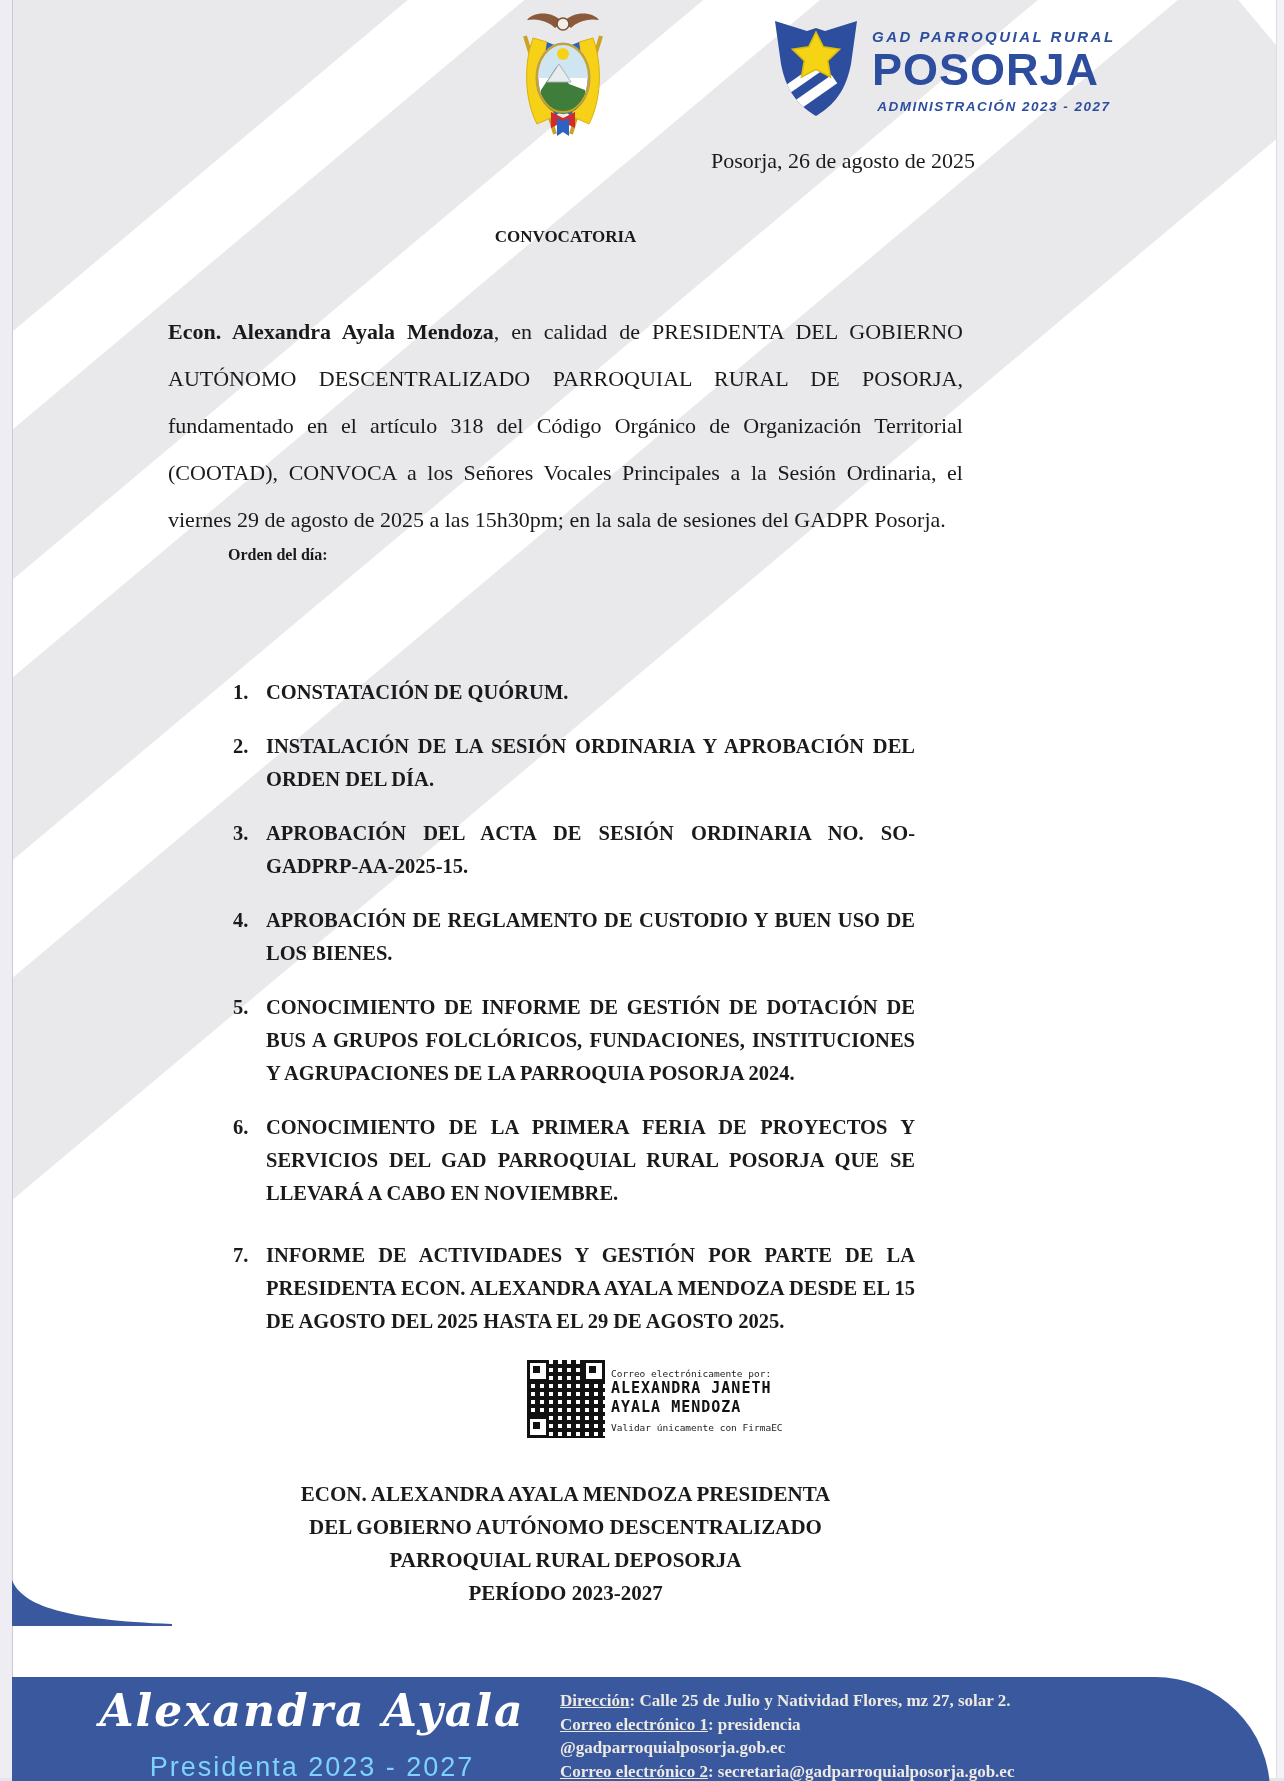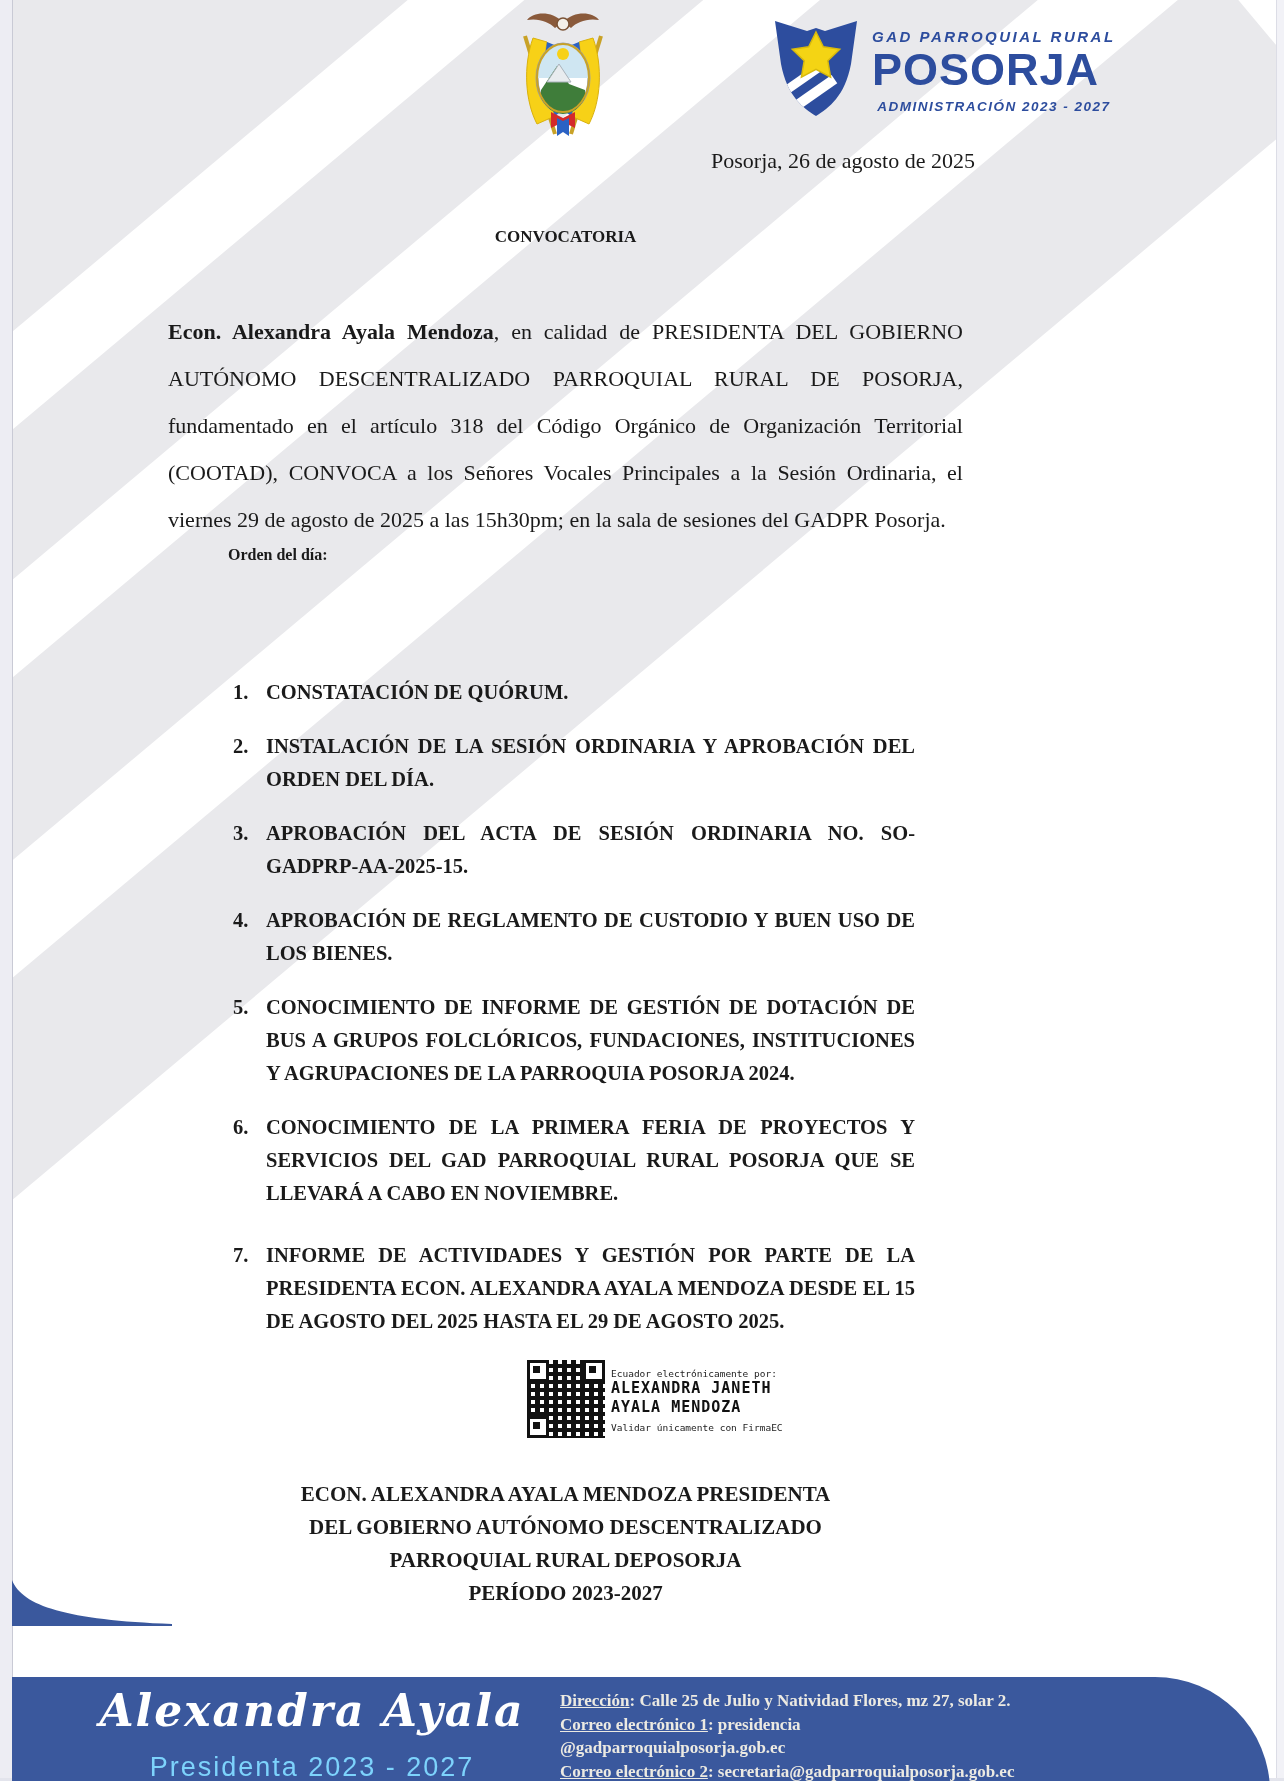--- a/index.html
+++ b/index.html
@@ -177,21 +177,21 @@
     </div>
   </div>
 
   <div id="stamp" class="abs content">
     <div id="qr">
       <div class="finder tl"></div>
       <div class="finder tr"></div>
       <div class="finder bl"></div>
     </div>
     <div class="stext">
-      <div class="cap">Ecuador electrónicamente por:</div>
+      <div class="cap">Correo electrónicamente por:</div>
       <div class="nm">ALEXANDRA JANETH</div>
       <div class="nm">AYALA MENDOZA</div>
       <div class="cap cap2">Validar únicamente con FirmaEC</div>
     </div>
   </div>
 
   <div id="sigblock" class="abs content">
     <div>ECON. ALEXANDRA AYALA MENDOZA PRESIDENTA</div>
     <div>DEL GOBIERNO AUTÓNOMO DESCENTRALIZADO</div>
     <div>PARROQUIAL RURAL DEPOSORJA</div>

